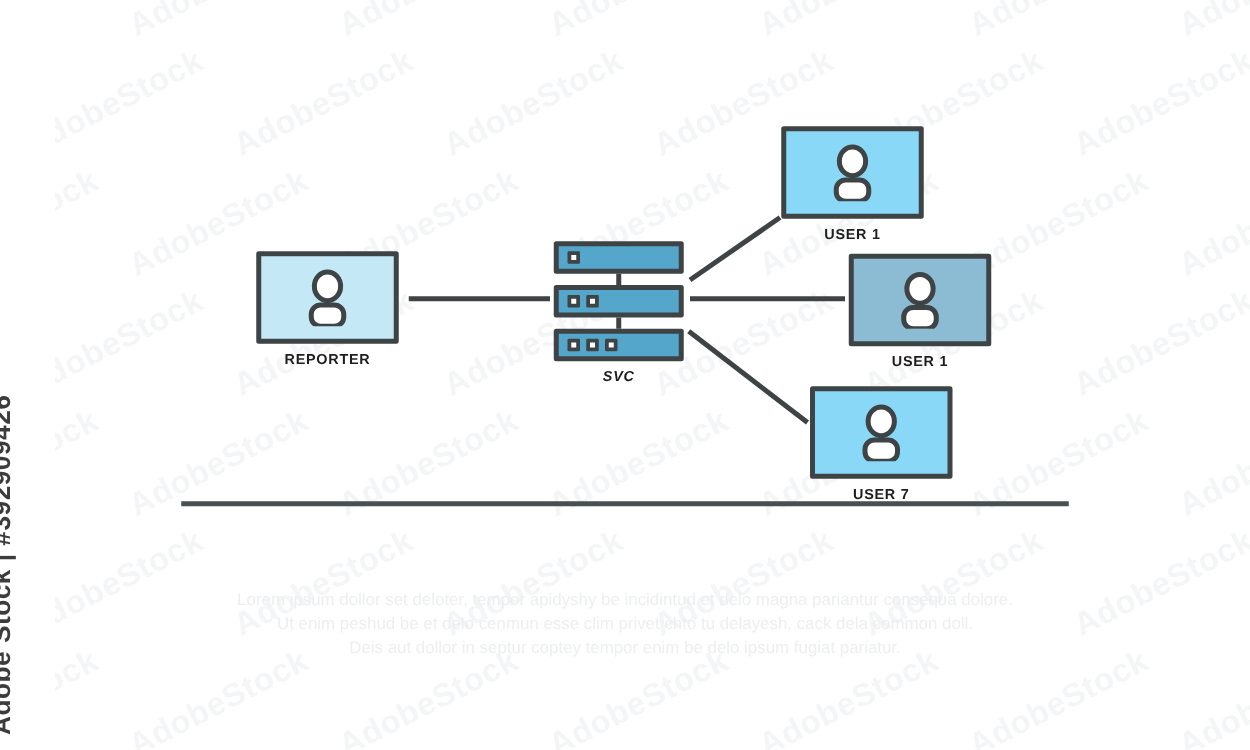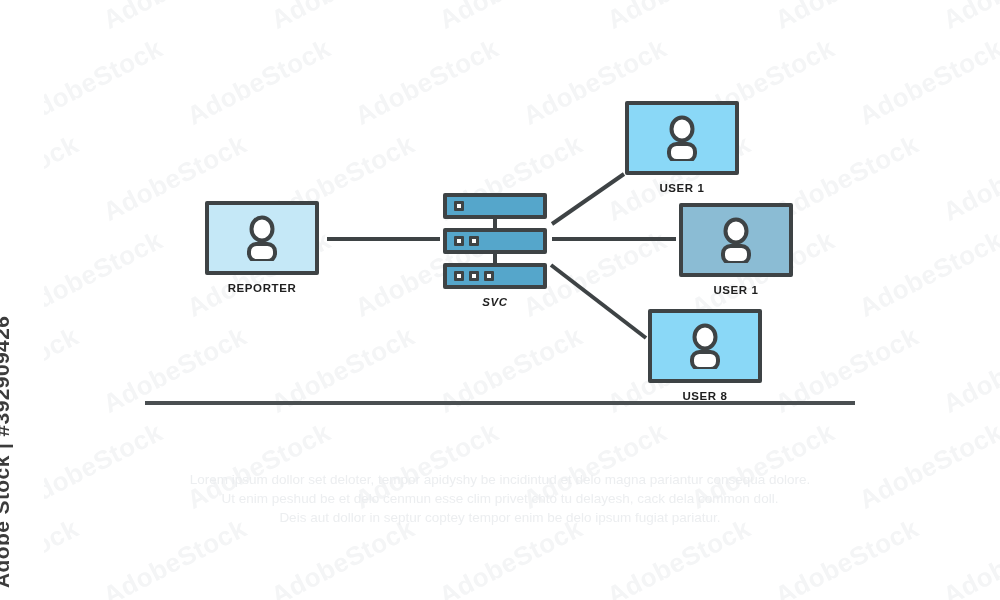--- a/index.html
+++ b/index.html
@@ -282,21 +282,21 @@
       <div class="node-label">USER 1</div>
     </div>
 
     <div class="node" id="node-user3" style="left: 648px; top: 309px;">
       <div class="node-box" id="box-user3" style="width: 114px; height: 74px; background: rgb(138, 216, 247);">
         <svg class="person" width="44" height="46" viewBox="0 0 44 46">
           <ellipse cx="22" cy="14" rx="10.5" ry="11.5" fill="#ffffff" stroke="#3e4345" stroke-width="4"></ellipse>
           <rect x="9" y="29" width="26" height="17" rx="7.5" fill="#ffffff" stroke="#3e4345" stroke-width="4"></rect>
         </svg>
       </div>
-      <div class="node-label">USER 8</div>
+      <div class="node-label">USER 7</div>
     </div>
   </div>
 
   <div id="divider"></div>
 
   <div id="caption">
       <div>Lorem ipsum dollor set deloter, tempor apidyshy be incidintud et delo magna pariantur consequa dolore.</div>
       <div>Ut enim peshud be et delo cenmun esse clim privet chto tu delayesh, cack dela common doll.</div>
       <div>Deis aut dollor in septur coptey tempor enim be delo ipsum fugiat pariatur.</div>
     </div>

